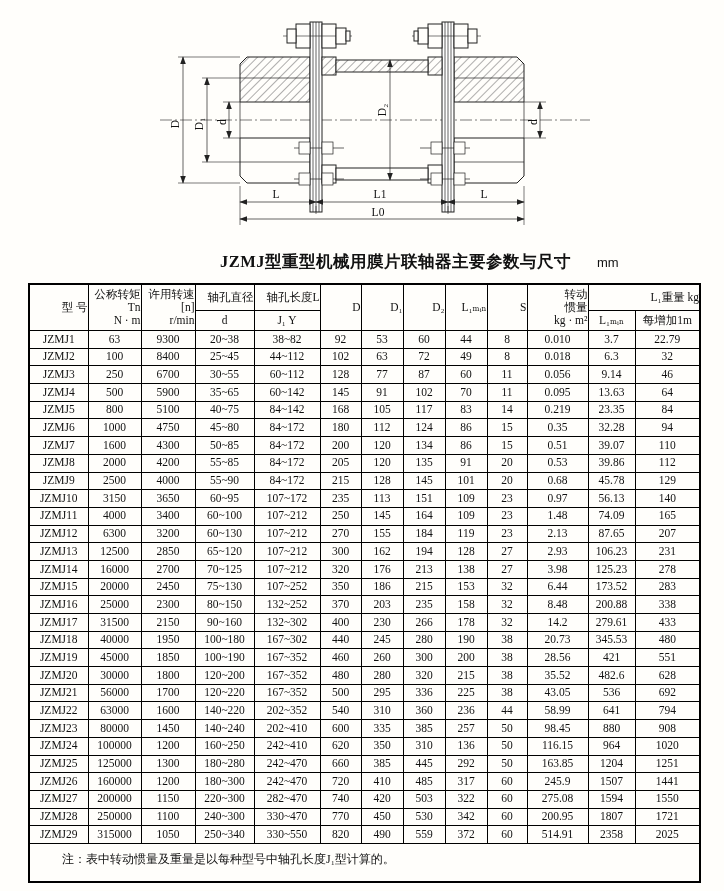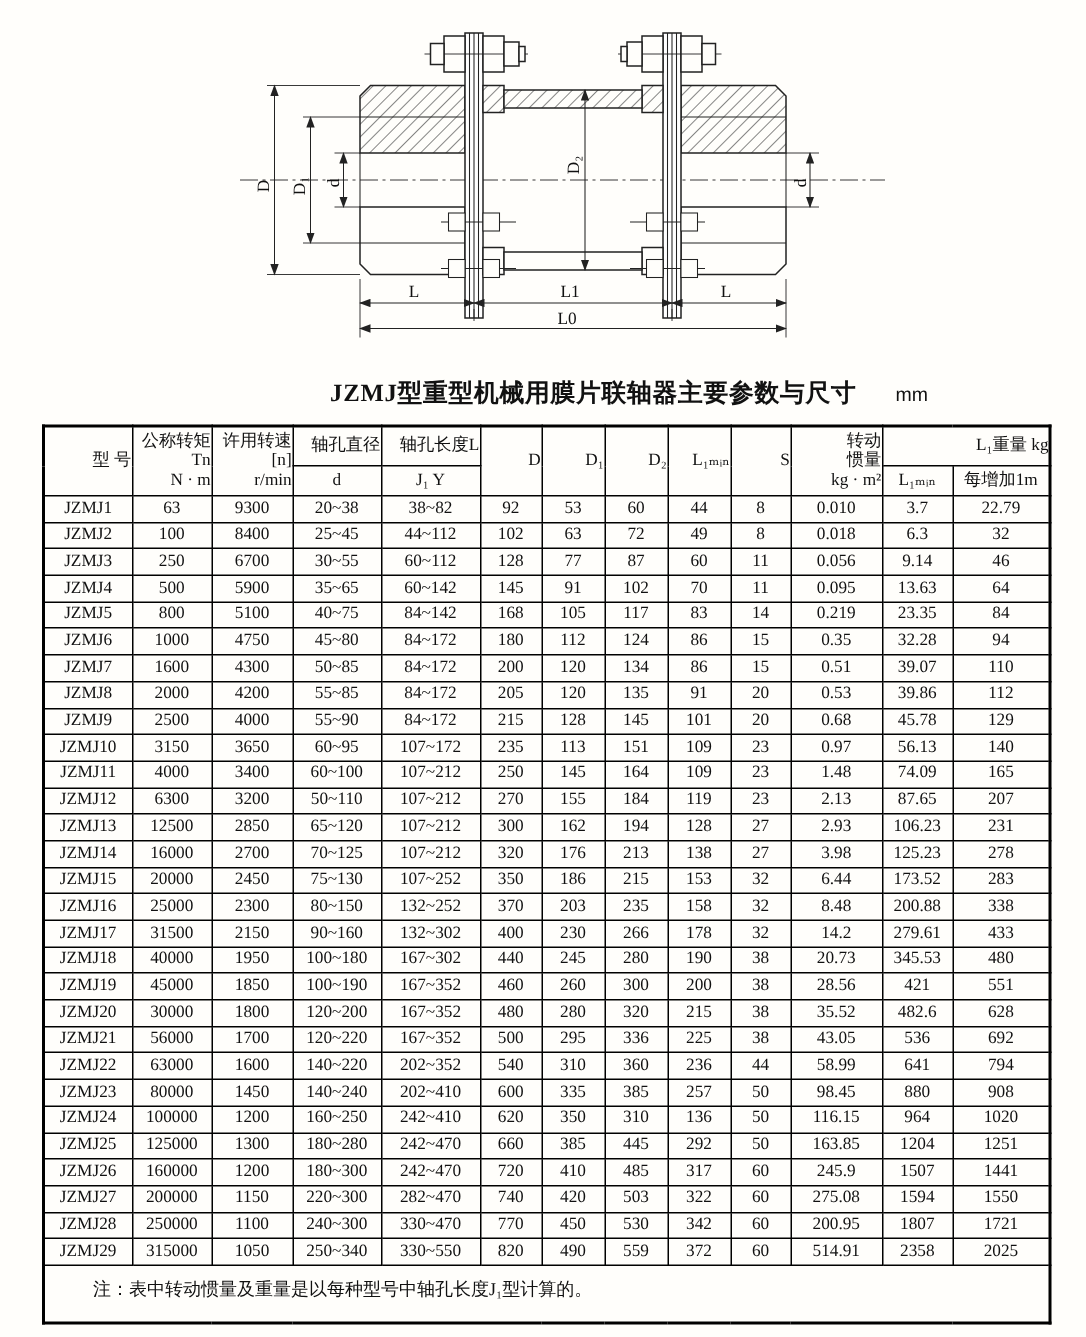--- a/index.html
+++ b/index.html
@@ -371,21 +371,21 @@
         <td>109</td>
         <td>23</td>
         <td>1.48</td>
         <td>74.09</td>
         <td>165</td>
       </tr>
       <tr>
         <td>JZMJ12</td>
         <td>6300</td>
         <td>3200</td>
-        <td>50~110</td>
+        <td>60~130</td>
         <td>107~212</td>
         <td>270</td>
         <td>155</td>
         <td>184</td>
         <td>119</td>
         <td>23</td>
         <td>2.13</td>
         <td>87.65</td>
         <td>207</td>
       </tr>

